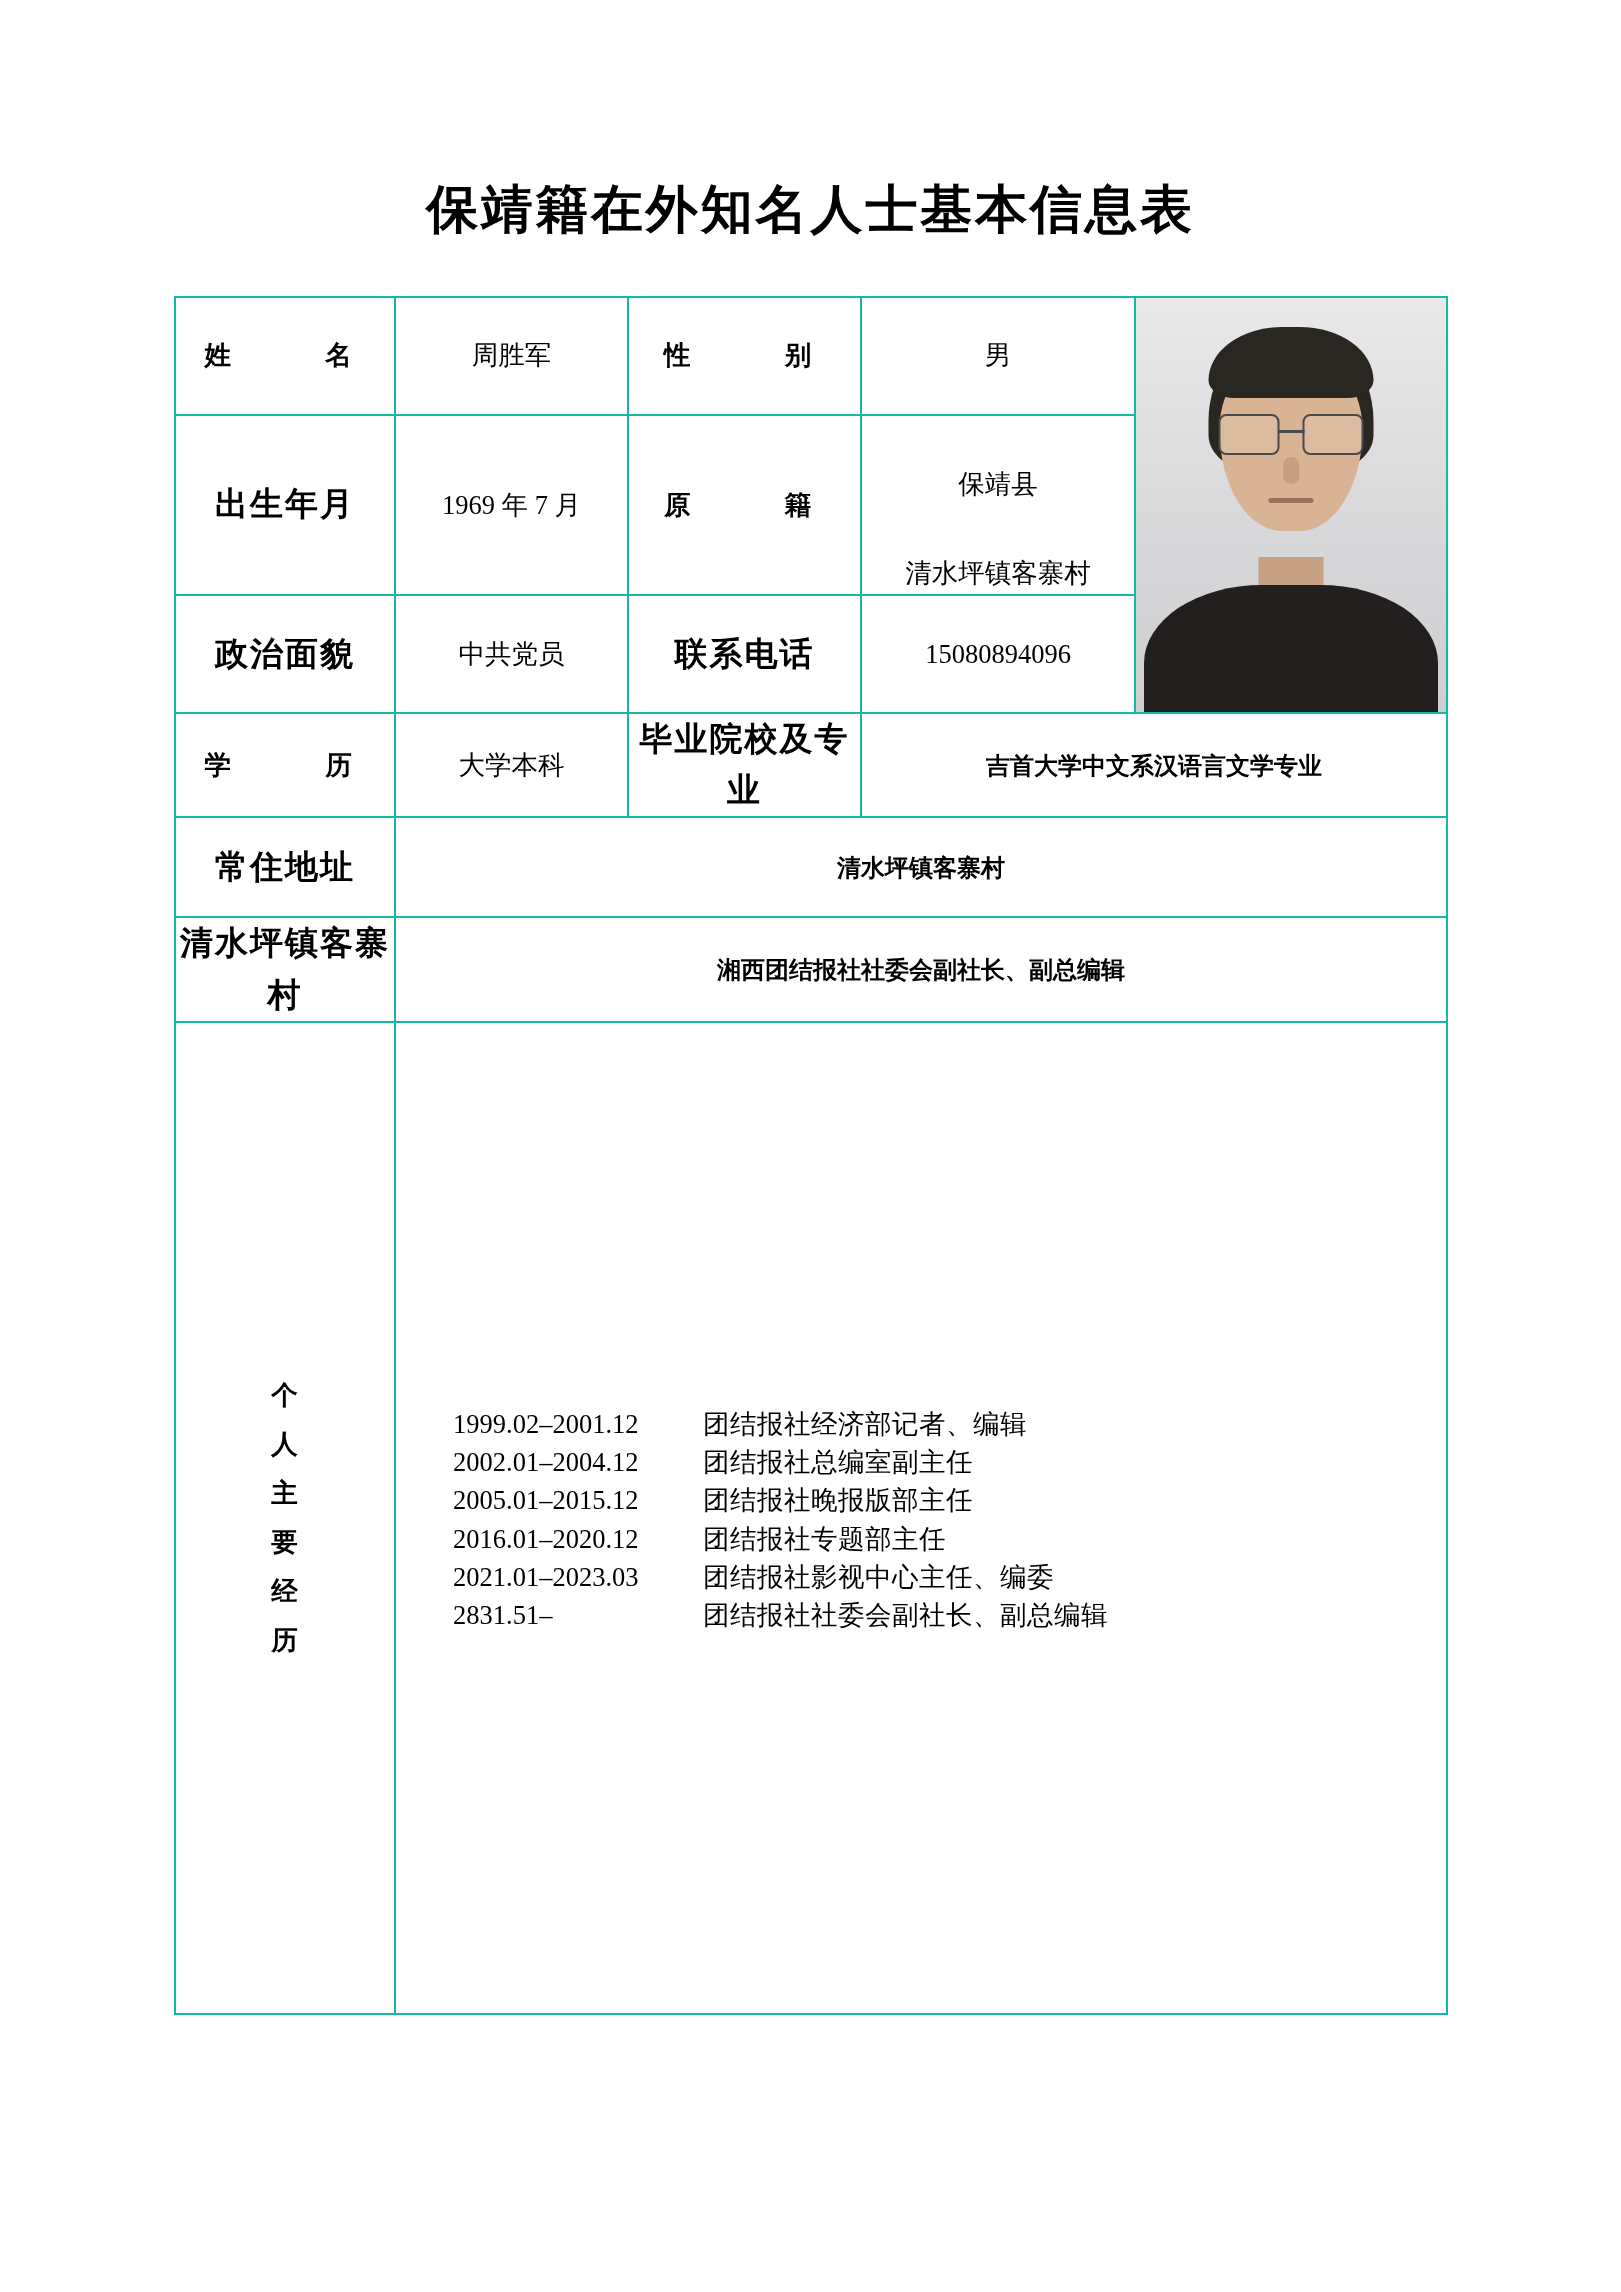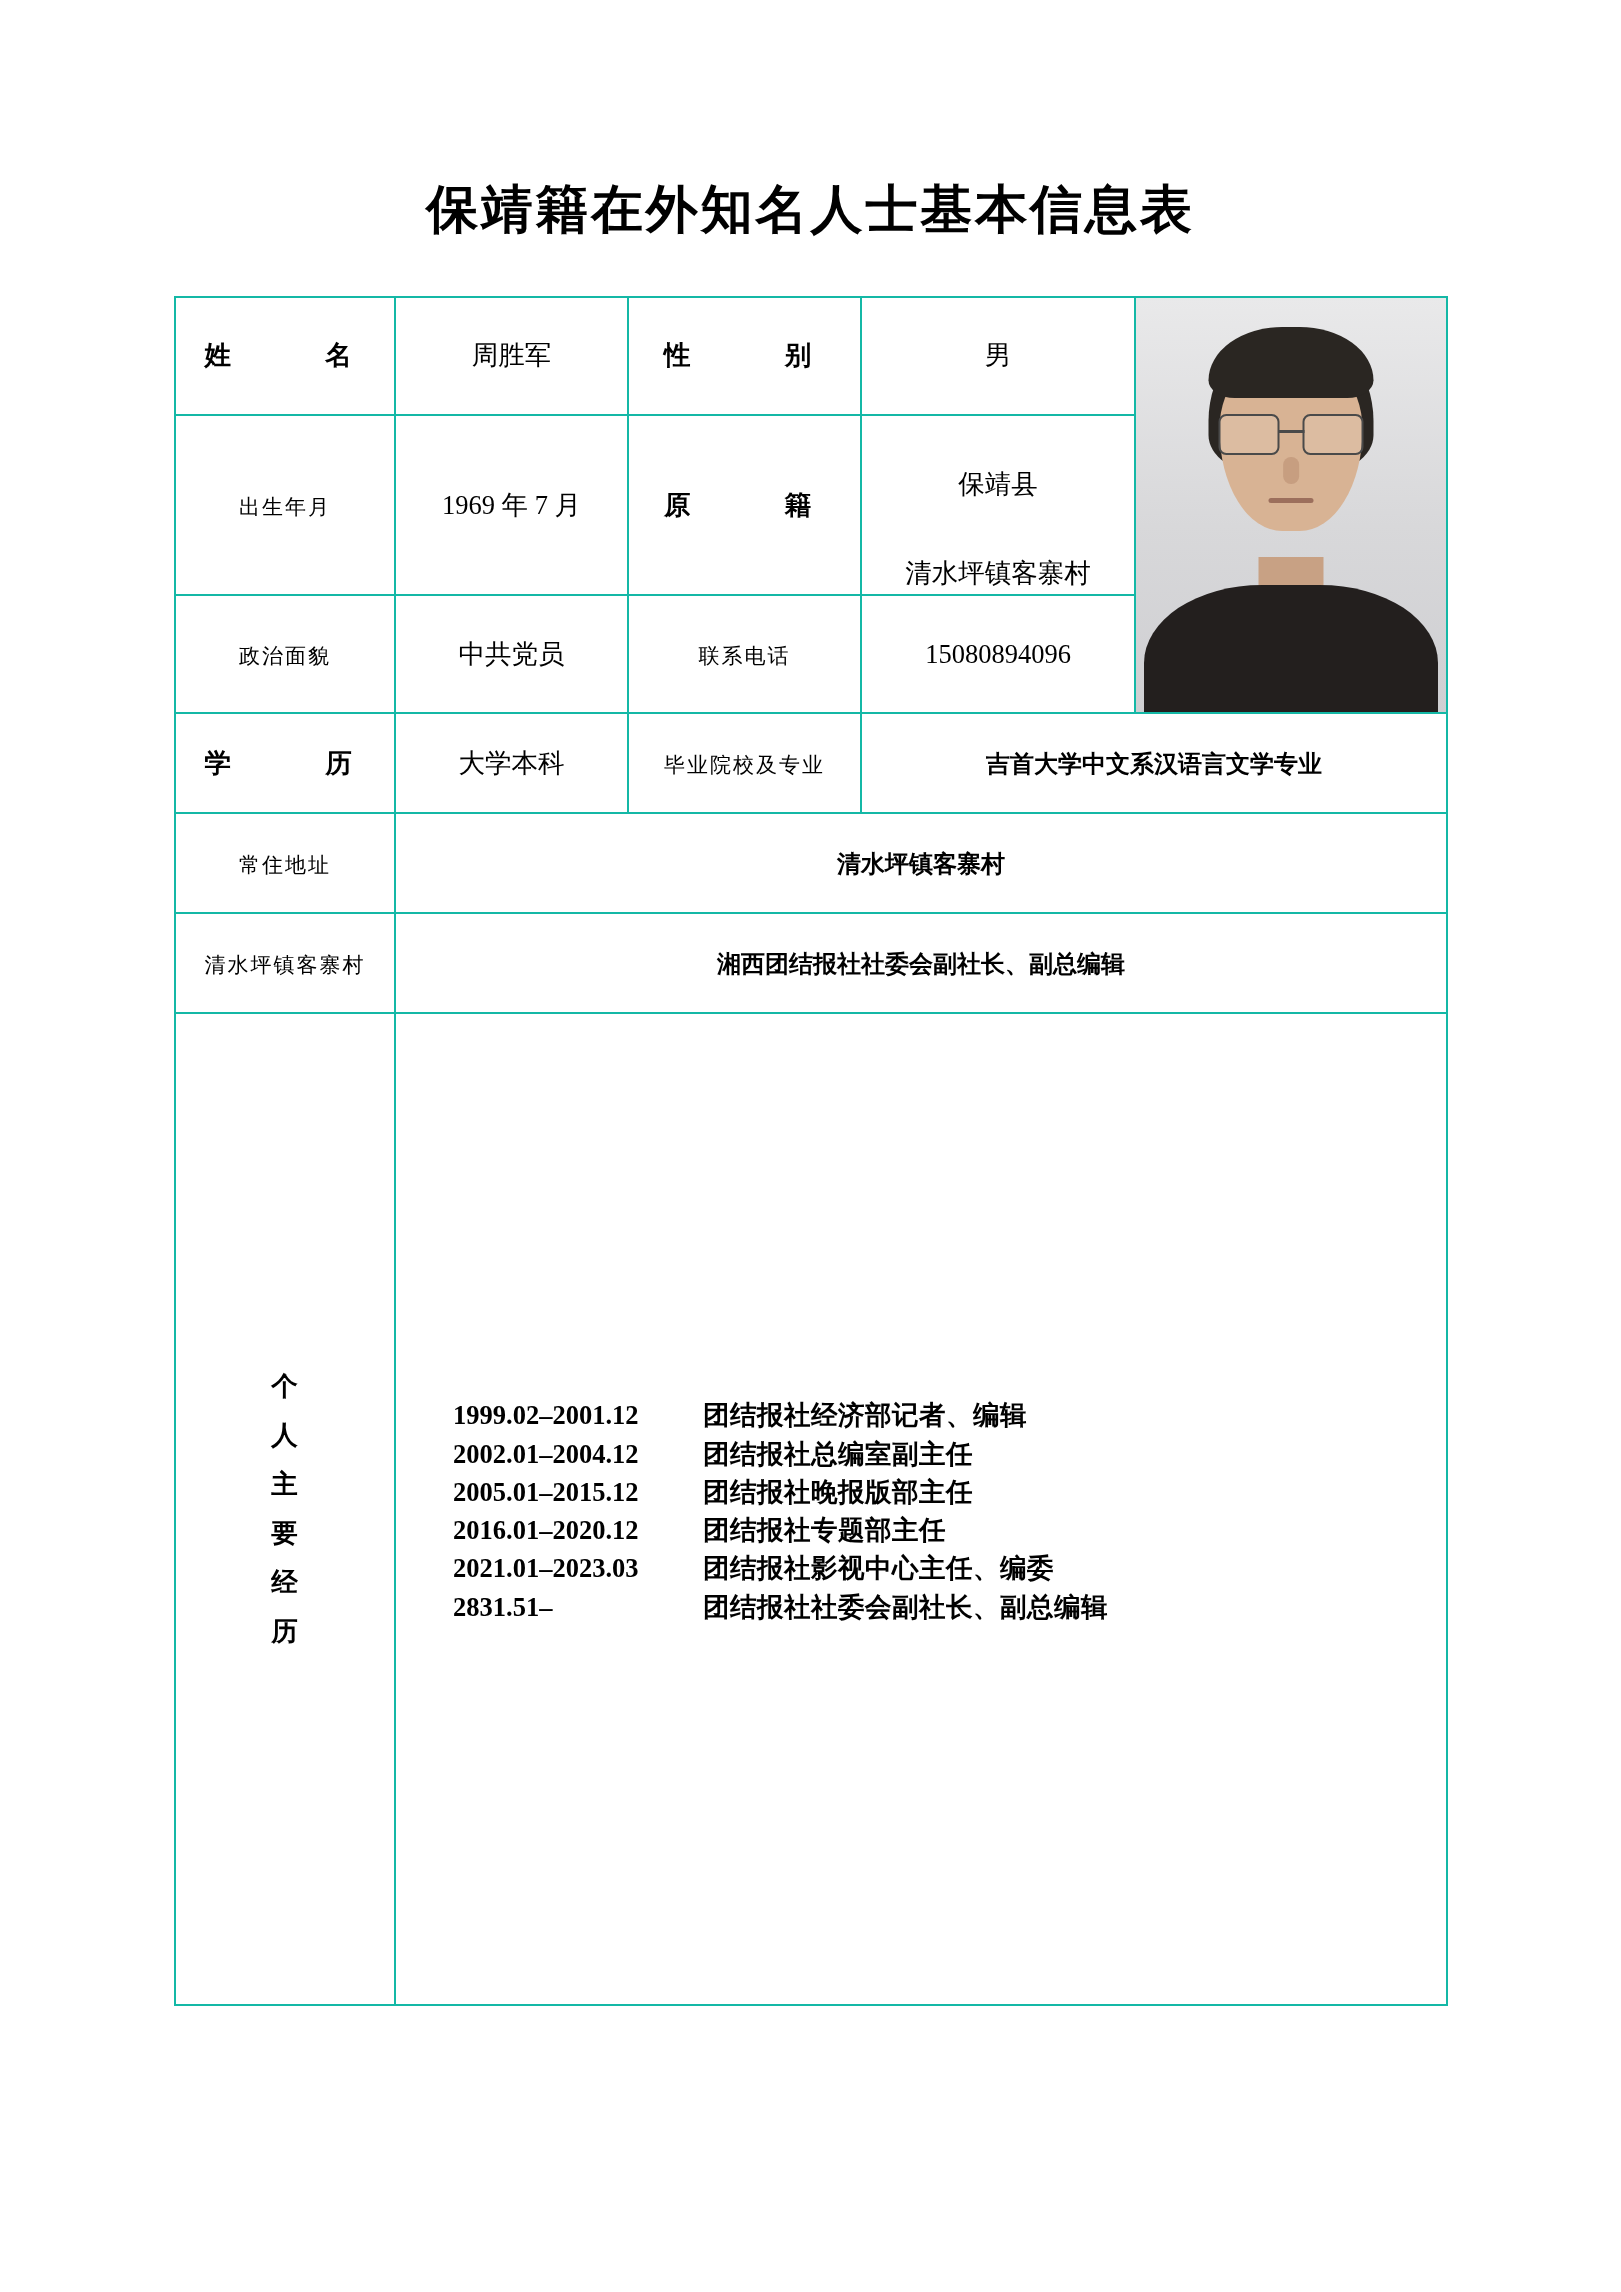--- a/index.html
+++ b/index.html
@@ -44,22 +44,22 @@
   }
   table.info td {
     border: 2px solid #14b8a6;
     padding: 0;
     vertical-align: middle;
     text-align: center;
     font-size: 26.5px;
     line-height: 1.55;
   }
   .lbl {
-    font-weight: normal;
-    font-size: 21px;
+    font-weight: bold;
+    font-size: 33px;
     letter-spacing: 2px;
   }
   .lbl-sp {
     font-weight: bold;
     font-size: 26.5px;
     letter-spacing: 13.7px;
     text-indent: 13.7px;
   }
   .val {
     font-weight: normal;
@@ -205,21 +205,20 @@
   }
   .exp-wrap {
     text-align: left;
     padding: 0 0 0 57px;
     font-size: 26.5px;
     line-height: 1.0;
   }
   .exp-list {
     display: block;
     margin-top: 16px;
-    font-weight: bold;
   }
   .exp-row {
     display: flex;
     align-items: baseline;
     margin: 0 0 11.8px 0;
     white-space: nowrap;
   }
   .exp-period {
     width: 250px;
     flex: 0 0 250px;

